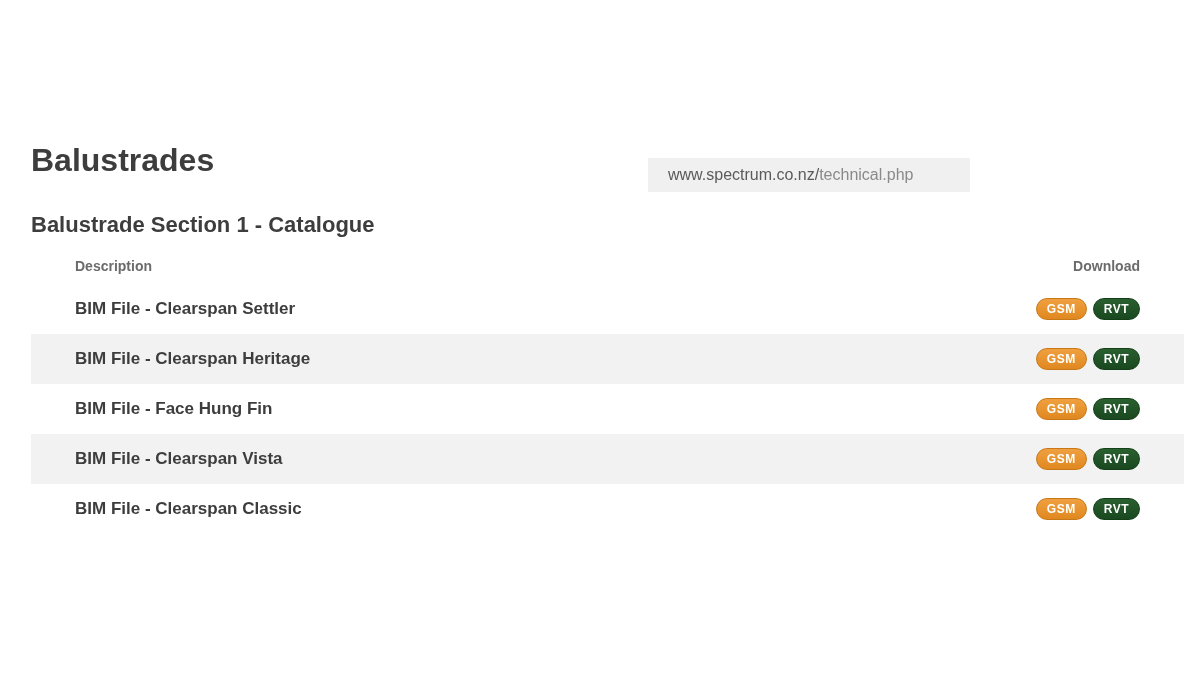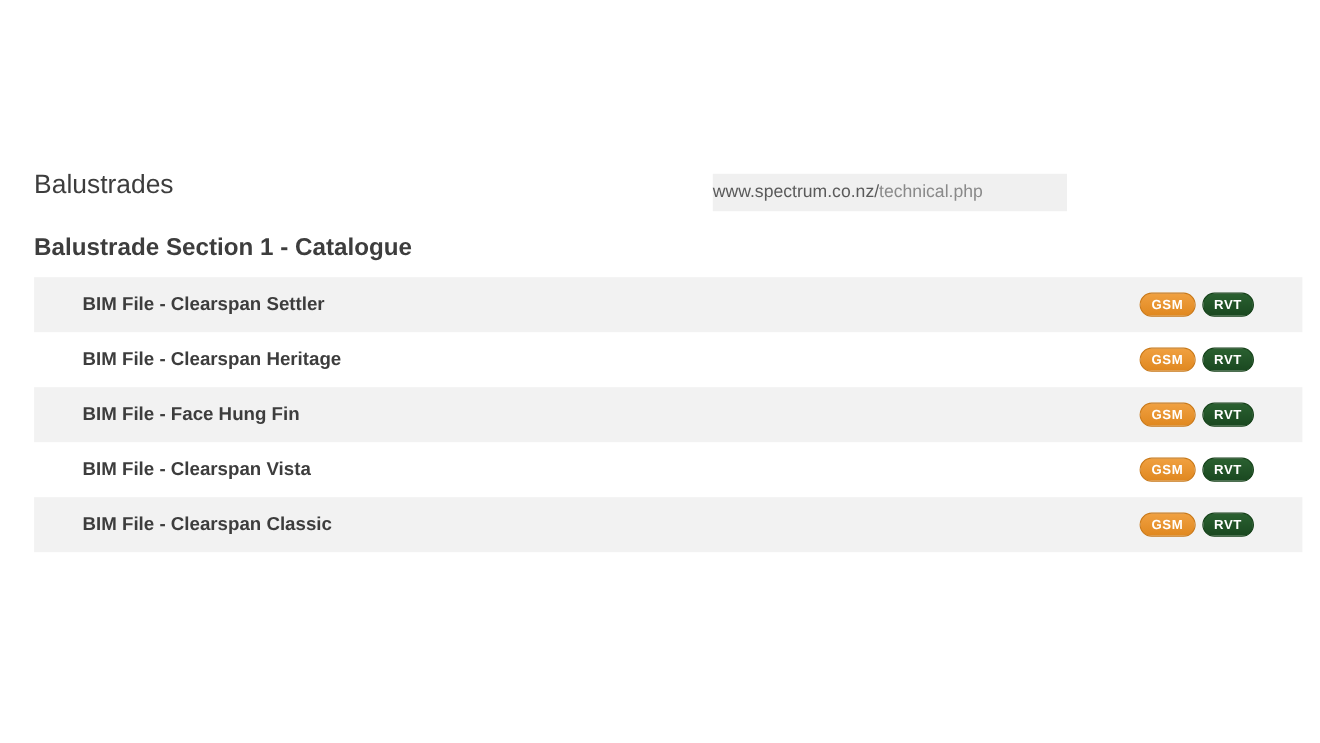--- a/index.html
+++ b/index.html
@@ -11,35 +11,34 @@
       font-family: -apple-system, BlinkMacSystemFont, "Segoe UI", Helvetica, Arial, sans-serif;
       background: #ffffff;
       width: 1200px;
       height: 675px;
       position: relative;
     }
     .page-title {
       position: absolute;
       top: 142px;
       left: 31px;
-      font-size: 24px;
-      font-weight: 400;
+      font-size: 32px;
+      font-weight: 700;
       color: #3d3d3d;
-      margin-top: 12px;
     }
     .url-bar {
       position: absolute;
       top: 158px;
       left: 648px;
       width: 322px;
       height: 34px;
       background: #f0f0f0;
       display: flex;
       align-items: center;
-      padding: 0 0;
+      padding: 0 20px;
       font-size: 16px;
     }
     .url-domain {
       color: #5a5a5a;
     }
     .url-path {
       color: #8a8a8a;
     }
     .section-title {
       position: absolute;
@@ -111,20 +110,24 @@
 <h1 class="page-title">Balustrades</h1>
 
 <div class="url-bar">
   <span class="url-domain">www.spectrum.co.nz/</span>
     <span class="url-path">technical.php</span>
 </div>
 
 <h2 class="section-title">Balustrade Section 1 - Catalogue</h2>
 
 <div class="table-container">
+  <div class="table-header">
+    <span>Description</span>
+    <span>Download</span>
+  </div>
 
   <div class="table-row">
     <span class="row-description">BIM File - Clearspan Settler</span>
     <span class="row-downloads">
       <span class="badge badge-gsm">GSM</span>
       <span class="badge badge-rvt">RVT</span>
     </span>
   </div>
 
   <div class="table-row">

